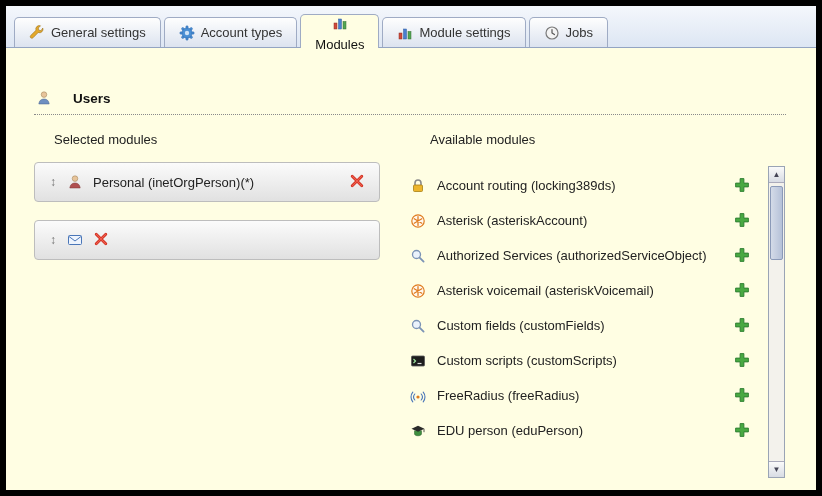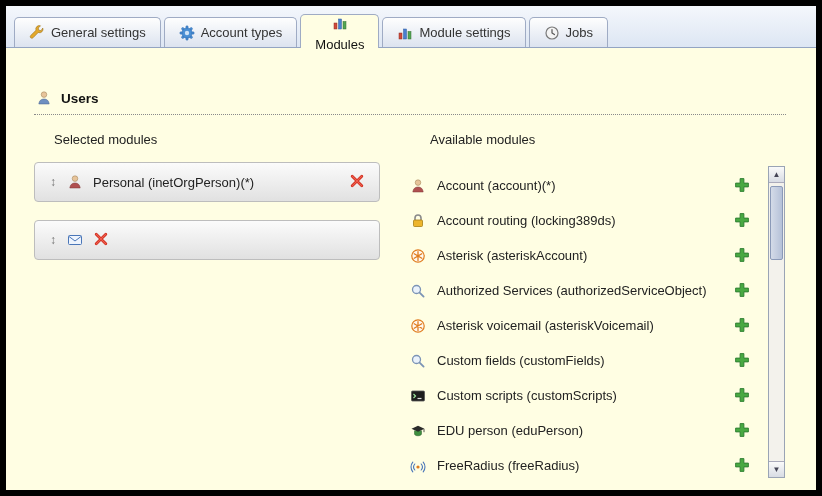--- a/index.html
+++ b/index.html
@@ -11,21 +11,21 @@
   .tab{display:flex;align-items:center;gap:6px;height:29px;padding:0 14px;margin-right:3px;
        background:linear-gradient(#fefefe,#dce3ef);border:1px solid #9fabc4;border-bottom:none;
        border-radius:5px 5px 0 0;font-size:13px;color:#333;cursor:pointer;position:relative;white-space:nowrap;}
   .tab.active{background:#fffee3;height:33px;margin-bottom:-1px;z-index:2;color:#111;flex-direction:column;}
   .tab-icon{display:inline-flex;width:16px;height:16px;}
   .tab-icon svg{width:16px;height:16px;}
 
   
   .content{position:absolute;top:42px;left:0;width:100%;height:444px;background:#fffee3;}
 
-  .section-head{position:absolute;left:30px;top:42px;display:flex;align-items:center;gap:9px;
+  .section-head{position:absolute;left:30px;top:42px;display:flex;align-items:center;gap:21px;
                 font-weight:bold;font-size:13.5px;color:#111;}
   .section-head .sec-icon{display:inline-flex;width:16px;height:16px;}
   .sec-icon svg{width:16px;height:16px;}
   .rule{position:absolute;left:28px;right:30px;top:66px;border-top:1px dotted #8a8a8a;height:0;}
 
   .col-heading{position:absolute;font-size:13px;color:#222;margin-left:20px;}
   #selHeading{left:28px;top:84px;}
   #availHeading{left:404px;top:84px;}
 
   
@@ -170,34 +170,20 @@
               <path d="M3.2 3.2l9.6 9.6M12.8 3.2L3.2 12.8" stroke="#f0604f" stroke-width="1.2" stroke-linecap="round"></path>
             </svg>
           </span>
   </div>
       </div>
 
     <div class="avail-list" id="availableList">
         <div class="avail-row">
     <span class="mod-icon">
             <svg viewBox="0 0 16 16">
-              <circle cx="8" cy="4.6" r="2.8" fill="#e7c49a" stroke="#9a7a50" stroke-width="0.5"></circle>
-              <path d="M2.8 14c.3-3.4 2.4-5 5.2-5s4.9 1.6 5.2 5z" fill="#b05050" stroke="#7c3434" stroke-width="0.5"></path>
-            </svg>
-          </span>
-    <span class="mod-label">Account (account)(*)</span>
-    <span class="add">
-            <svg viewBox="0 0 16 16">
-              <path d="M6.1 1.6h3.8v4.5h4.5v3.8H9.9v4.5H6.1V9.9H1.6V6.1h4.5z" fill="#49a942" stroke="#2e7d32" stroke-width="0.9"></path>
-            </svg>
-          </span>
-  </div>
-        <div class="avail-row">
-    <span class="mod-icon">
-            <svg viewBox="0 0 16 16">
               <path d="M5 7.2V5a3 3 0 0 1 6 0v2.2" fill="none" stroke="#8a8a8a" stroke-width="1.6"></path>
               <rect x="3.5" y="7" width="9" height="6.5" rx="1" fill="#edb52c" stroke="#a77f14" stroke-width="0.8"></rect>
             </svg>
           </span>
     <span class="mod-label">Account routing (locking389ds)</span>
     <span class="add">
             <svg viewBox="0 0 16 16">
               <path d="M6.1 1.6h3.8v4.5h4.5v3.8H9.9v4.5H6.1V9.9H1.6V6.1h4.5z" fill="#49a942" stroke="#2e7d32" stroke-width="0.9"></path>
             </svg>
           </span>
@@ -269,40 +255,40 @@
     <span class="mod-label">Custom scripts (customScripts)</span>
     <span class="add">
             <svg viewBox="0 0 16 16">
               <path d="M6.1 1.6h3.8v4.5h4.5v3.8H9.9v4.5H6.1V9.9H1.6V6.1h4.5z" fill="#49a942" stroke="#2e7d32" stroke-width="0.9"></path>
             </svg>
           </span>
   </div>
         <div class="avail-row">
     <span class="mod-icon">
             <svg viewBox="0 0 16 16">
+              <circle cx="8" cy="9" r="1.6" fill="#e07c1f"></circle>
+              <path d="M4.8 12a4.6 4.6 0 0 1 0-6M11.2 6a4.6 4.6 0 0 1 0 6M2.8 13.8a7.4 7.4 0 0 1 0-9.6M13.2 4.2a7.4 7.4 0 0 1 0 9.6" fill="none" stroke="#4a76b8" stroke-width="1.1" stroke-linecap="round"></path>
+            </svg>
+          </span>
+    <span class="mod-label">FreeRadius (freeRadius)</span>
+    <span class="add">
+            <svg viewBox="0 0 16 16">
+              <path d="M6.1 1.6h3.8v4.5h4.5v3.8H9.9v4.5H6.1V9.9H1.6V6.1h4.5z" fill="#49a942" stroke="#2e7d32" stroke-width="0.9"></path>
+            </svg>
+          </span>
+  </div>
+        <div class="avail-row">
+    <span class="mod-icon">
+            <svg viewBox="0 0 16 16">
               <path d="M4.5 7.6V11c0 .9 1.6 1.8 3.5 1.8s3.5-.9 3.5-1.8V7.6" fill="#3f8f3f" stroke="#2b5a2b" stroke-width="0.5"></path>
               <path d="M8 2.8L1.5 5.8 8 8.8l6.5-3z" fill="#2b2b2b"></path>
               <path d="M14 6v3.2" stroke="#2b2b2b" stroke-width="0.8"></path>
             </svg>
           </span>
     <span class="mod-label">EDU person (eduPerson)</span>
-    <span class="add">
-            <svg viewBox="0 0 16 16">
-              <path d="M6.1 1.6h3.8v4.5h4.5v3.8H9.9v4.5H6.1V9.9H1.6V6.1h4.5z" fill="#49a942" stroke="#2e7d32" stroke-width="0.9"></path>
-            </svg>
-          </span>
-  </div>
-        <div class="avail-row">
-    <span class="mod-icon">
-            <svg viewBox="0 0 16 16">
-              <circle cx="8" cy="9" r="1.6" fill="#e07c1f"></circle>
-              <path d="M4.8 12a4.6 4.6 0 0 1 0-6M11.2 6a4.6 4.6 0 0 1 0 6M2.8 13.8a7.4 7.4 0 0 1 0-9.6M13.2 4.2a7.4 7.4 0 0 1 0 9.6" fill="none" stroke="#4a76b8" stroke-width="1.1" stroke-linecap="round"></path>
-            </svg>
-          </span>
-    <span class="mod-label">FreeRadius (freeRadius)</span>
     <span class="add">
             <svg viewBox="0 0 16 16">
               <path d="M6.1 1.6h3.8v4.5h4.5v3.8H9.9v4.5H6.1V9.9H1.6V6.1h4.5z" fill="#49a942" stroke="#2e7d32" stroke-width="0.9"></path>
             </svg>
           </span>
   </div>
       </div>
 
     <div class="scrollbar">
       <div class="sb-btn">▲</div>

